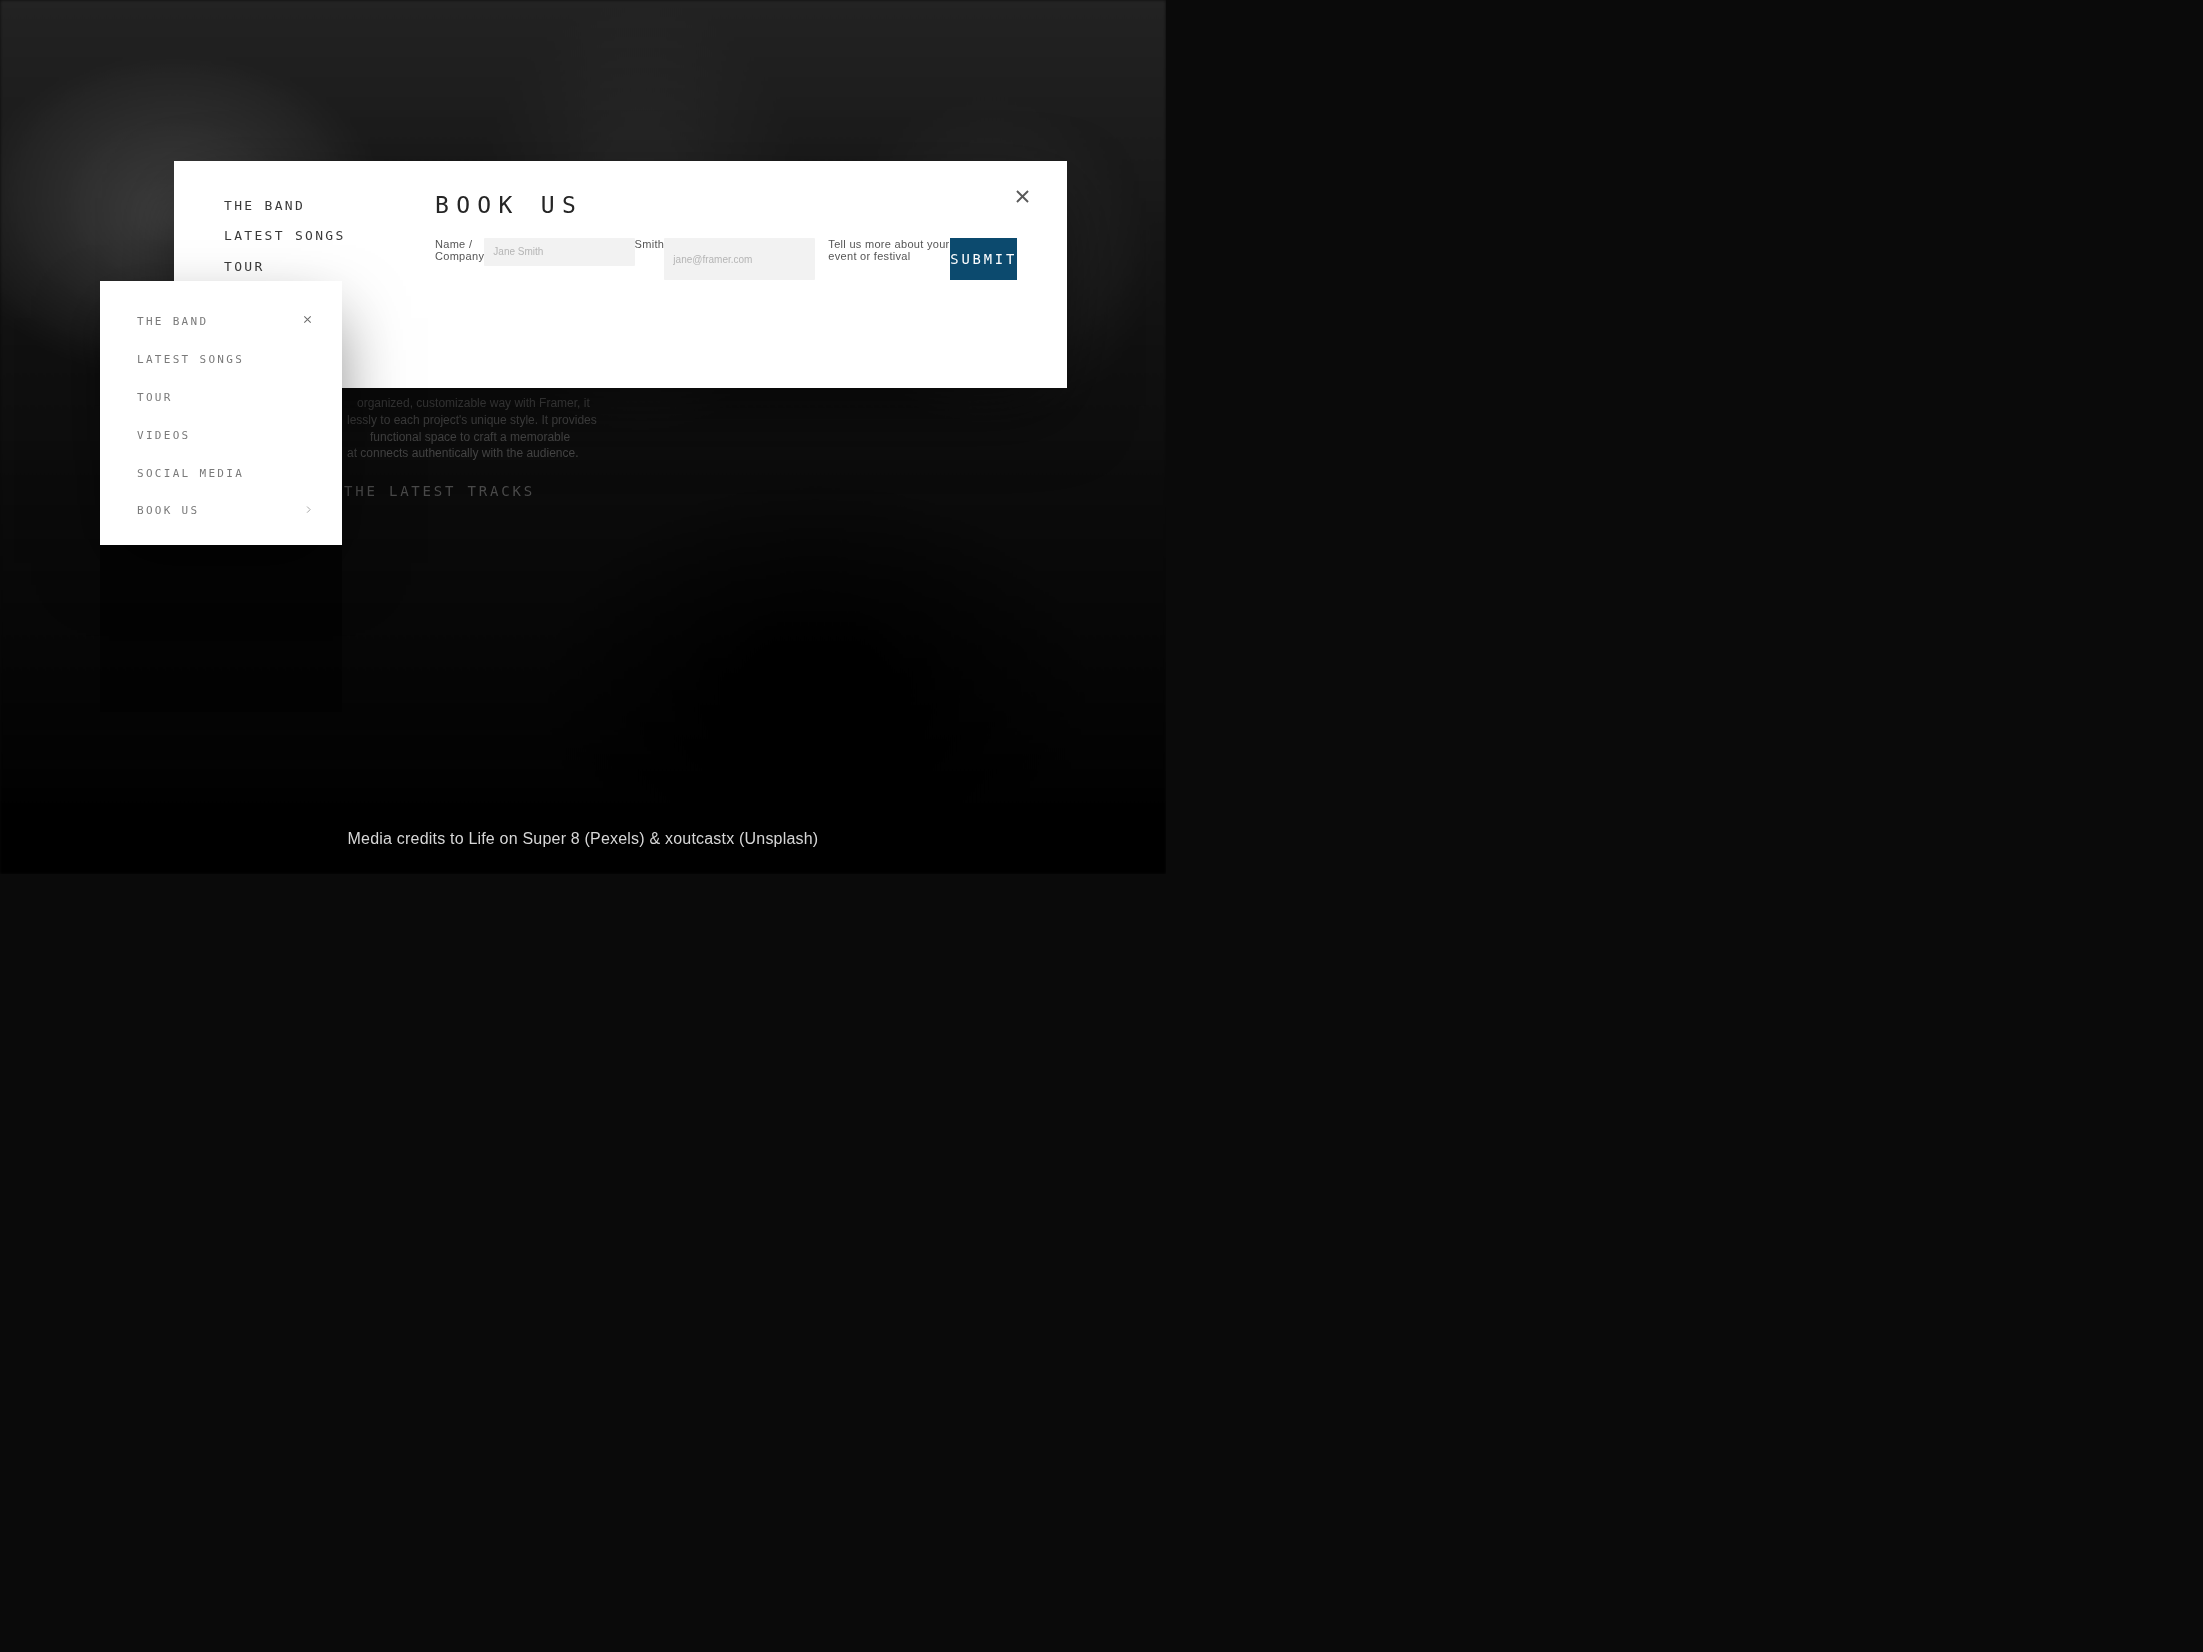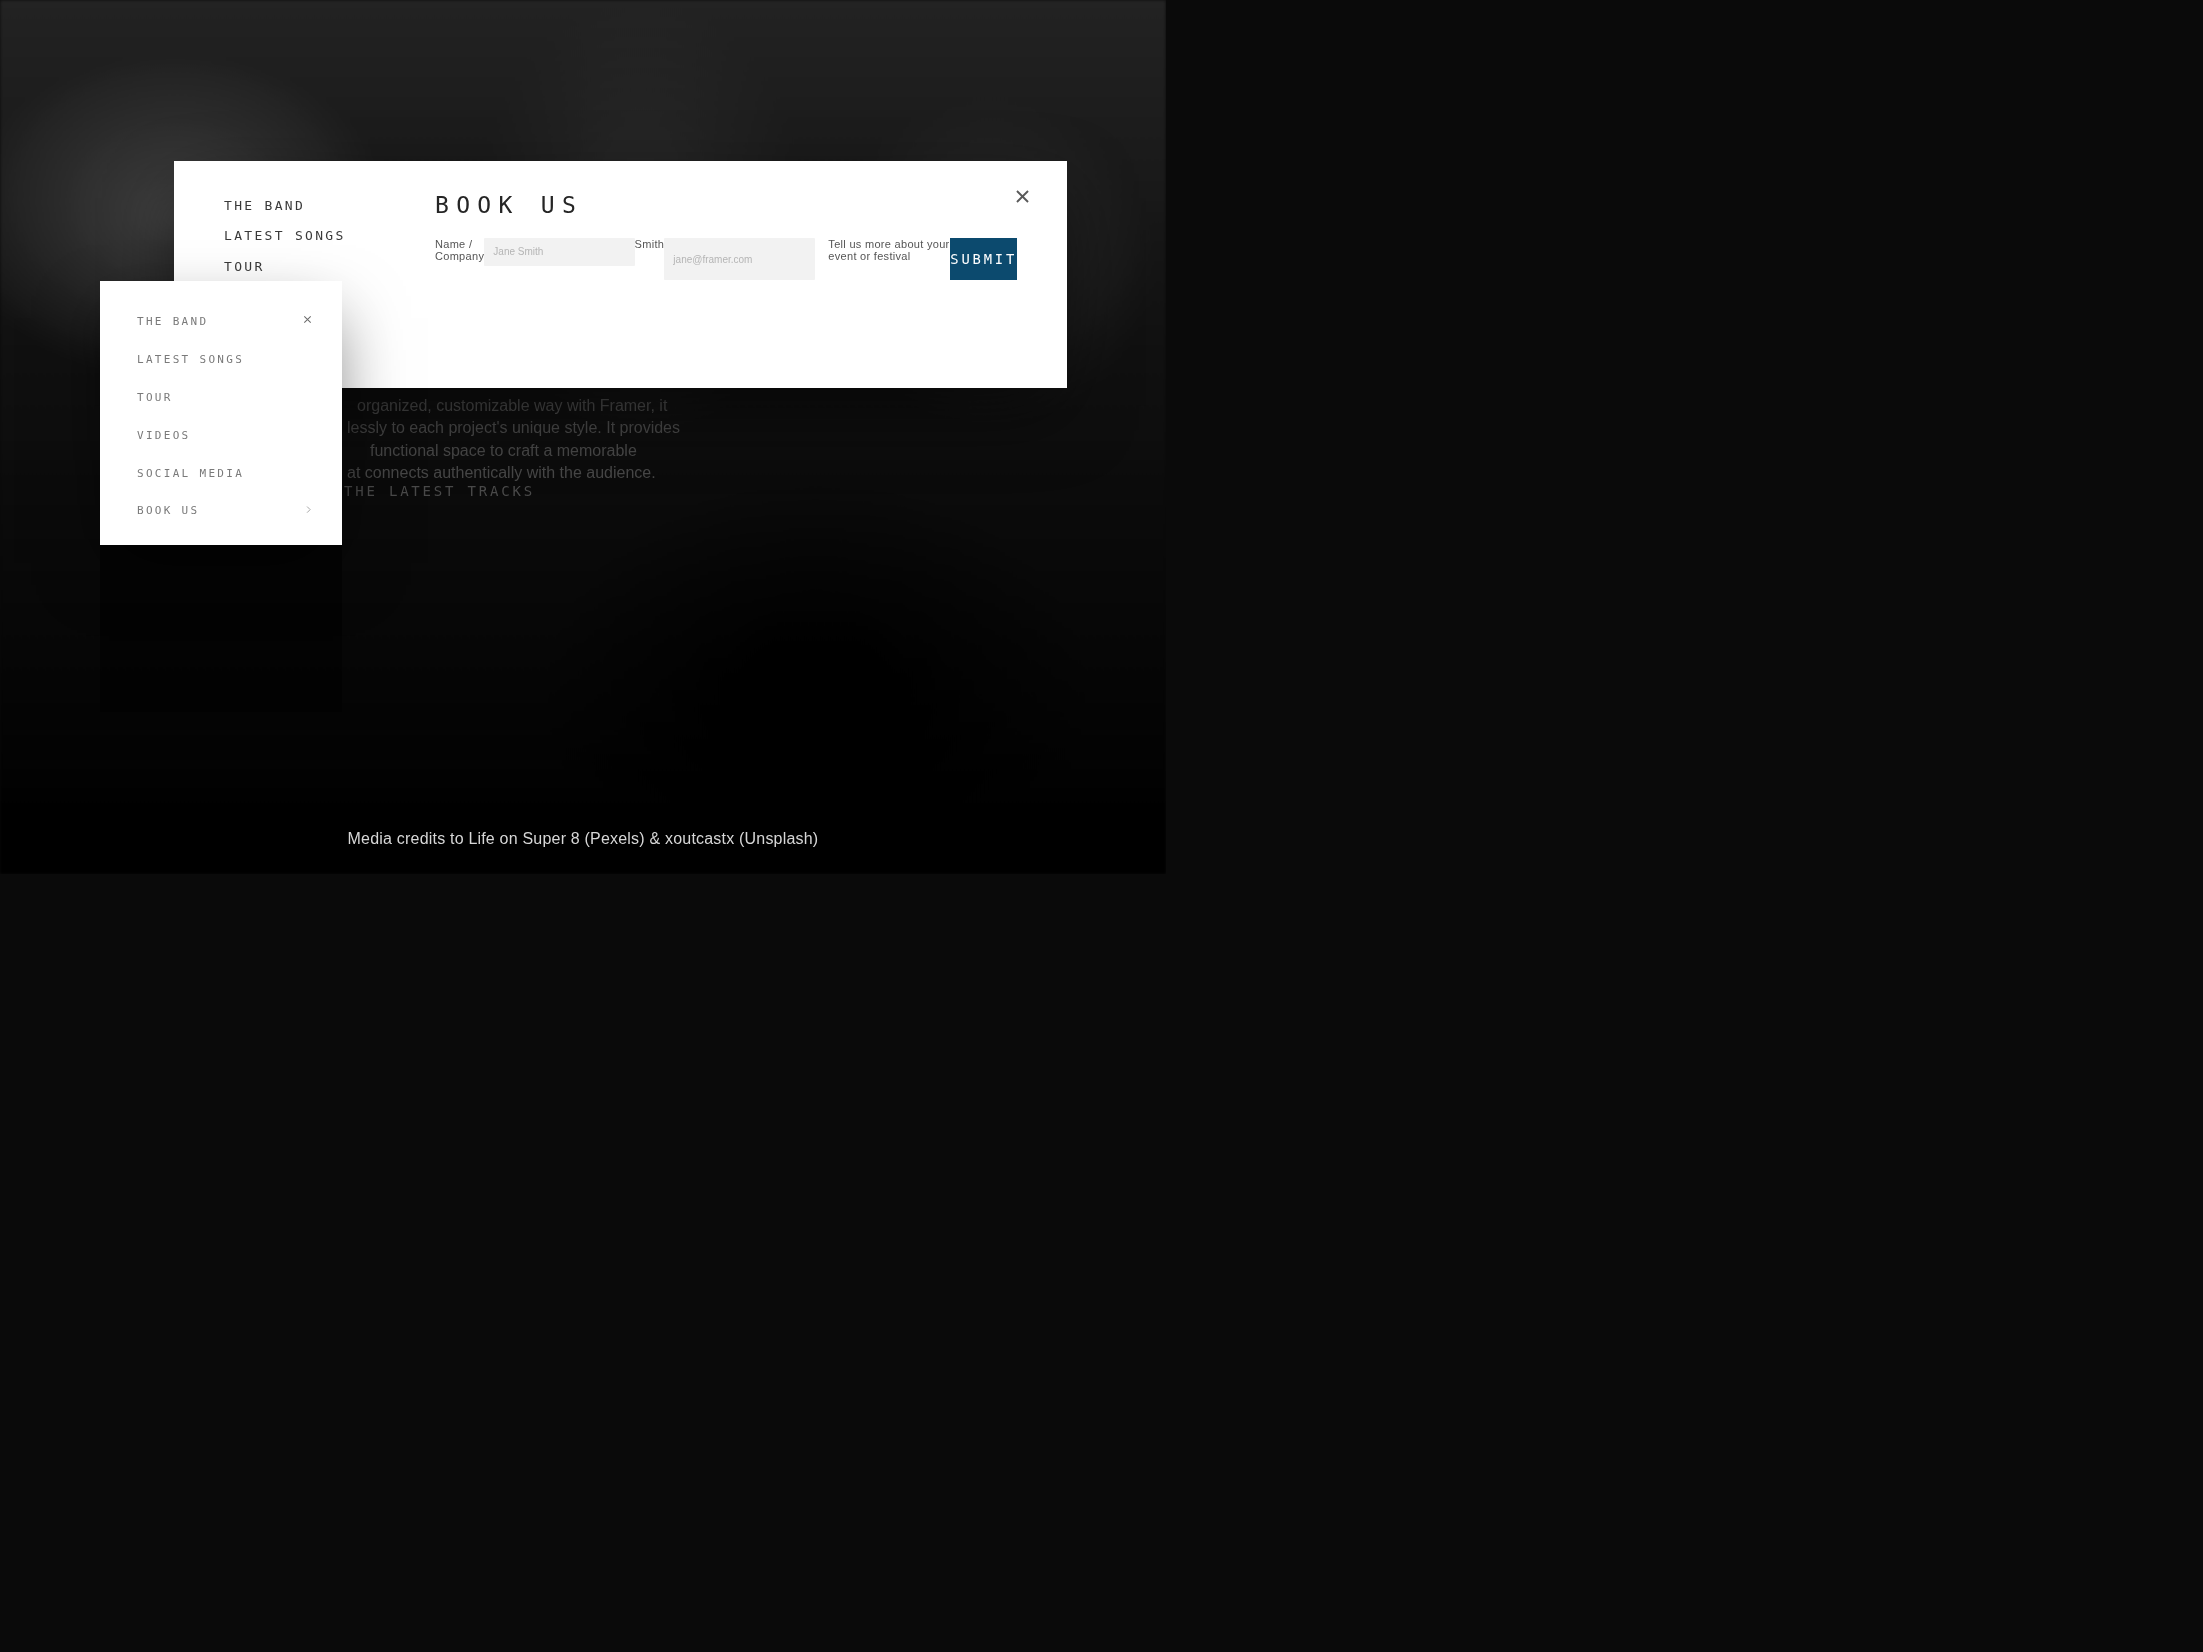--- a/index.html
+++ b/index.html
@@ -169,21 +169,21 @@
   .chevron-right svg { width: 9.2px; height: 9.2px; }
   .chevron-right path { stroke: #8a8a8a; stroke-width: 2; fill:none; }
 
   
   .bg-text {
     position: absolute;
     left: 127px;
     top: 395px;
     width: 478px;
     color: rgba(120,120,120,0.55);
-    font-size: 16px;
+    font-size: 12px;
     line-height: 1.4;
   }
   .bg-text .row { white-space: nowrap; }
   .bg-heading {
     position: absolute;
     left: 344px;
     top: 483px;
     font-family: monospace, "Courier New";
     letter-spacing: 2.8px;
     color: rgba(150,150,150,0.45);

